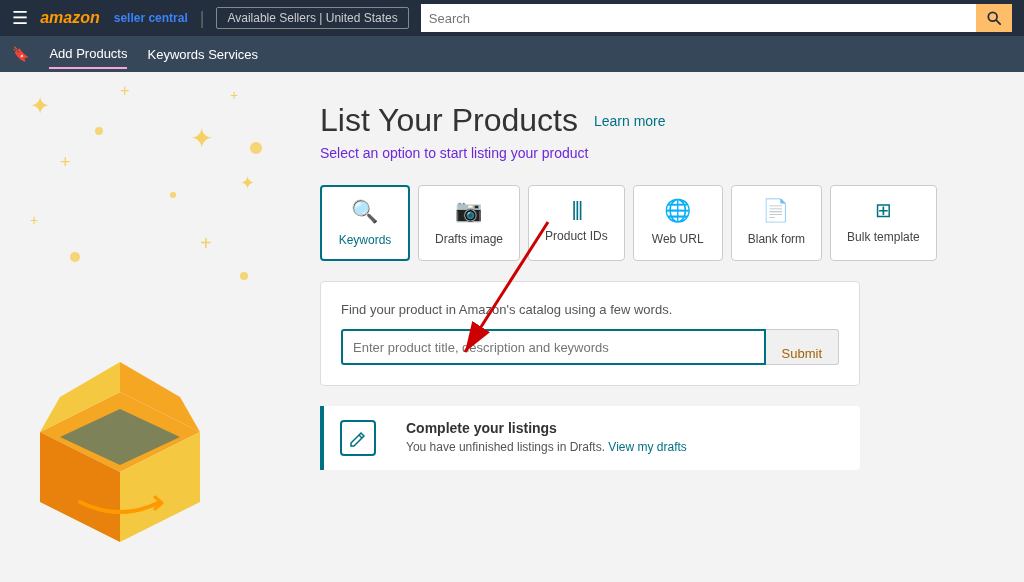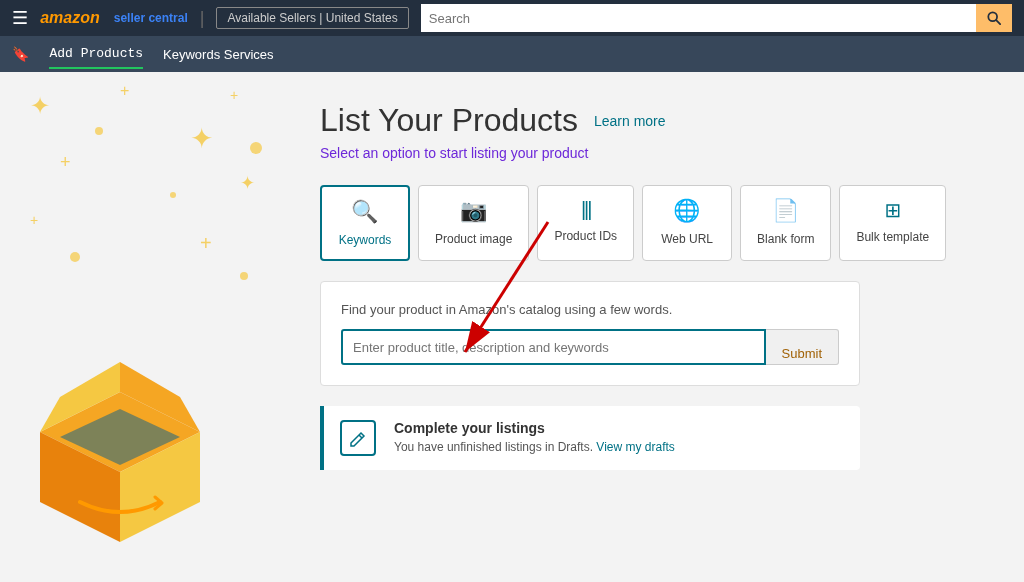--- a/index.html
+++ b/index.html
@@ -62,21 +62,21 @@
       gap: 20px;
     }
     .nav-bookmark { color: white; font-size: 14px; }
     .nav-link {
       color: white;
       font-size: 13px;
       text-decoration: none;
       cursor: pointer;
       padding: 6px 0;
     }
-    .nav-link.active { border-bottom: 2px solid #22c55e; font-family: Liberation Mono, monospace; }
+    .nav-link.active { border-bottom: 2px solid #f9a8d4; }
 
     
     .main-content {
       display: flex;
       height: calc(582px - 72px);
       background: #f3f3f3;
       position: relative;
     }
 
     
@@ -207,21 +207,21 @@
     }
 
     
     .complete-listings {
       margin-top: 20px;
       background: white;
       border-left: 4px solid #007185;
       padding: 14px 16px;
       display: flex;
       align-items: flex-start;
-      gap: 18px;
+      gap: 30px;
       max-width: 540px;
       border-radius: 0 4px 4px 0;
     }
     .edit-icon-box {
       width: 36px; height: 36px;
       border: 2px solid #007185;
       border-radius: 4px;
       display: flex; align-items: center; justify-content: center;
       flex-shrink: 0;
       color: #007185;
@@ -332,21 +332,21 @@
     </h1>
     <p class="page-subtitle">Select an option to start listing your product</p>
 
     <div class="option-tabs">
       <div class="option-tab active">
         <span class="tab-icon">🔍</span>
         <span>Keywords</span>
       </div>
       <div class="option-tab">
         <span class="tab-icon">📷</span>
-        <span>Product image</span>
+        <span>Drafts image</span>
       </div>
       <div class="option-tab">
         <span class="tab-icon" style="font-size:20px; letter-spacing:-2px; color:#007185;">|||</span>
         <span>Product IDs</span>
       </div>
       <div class="option-tab">
         <span class="tab-icon">🌐</span>
         <span>Web URL</span>
       </div>
       <div class="option-tab">

